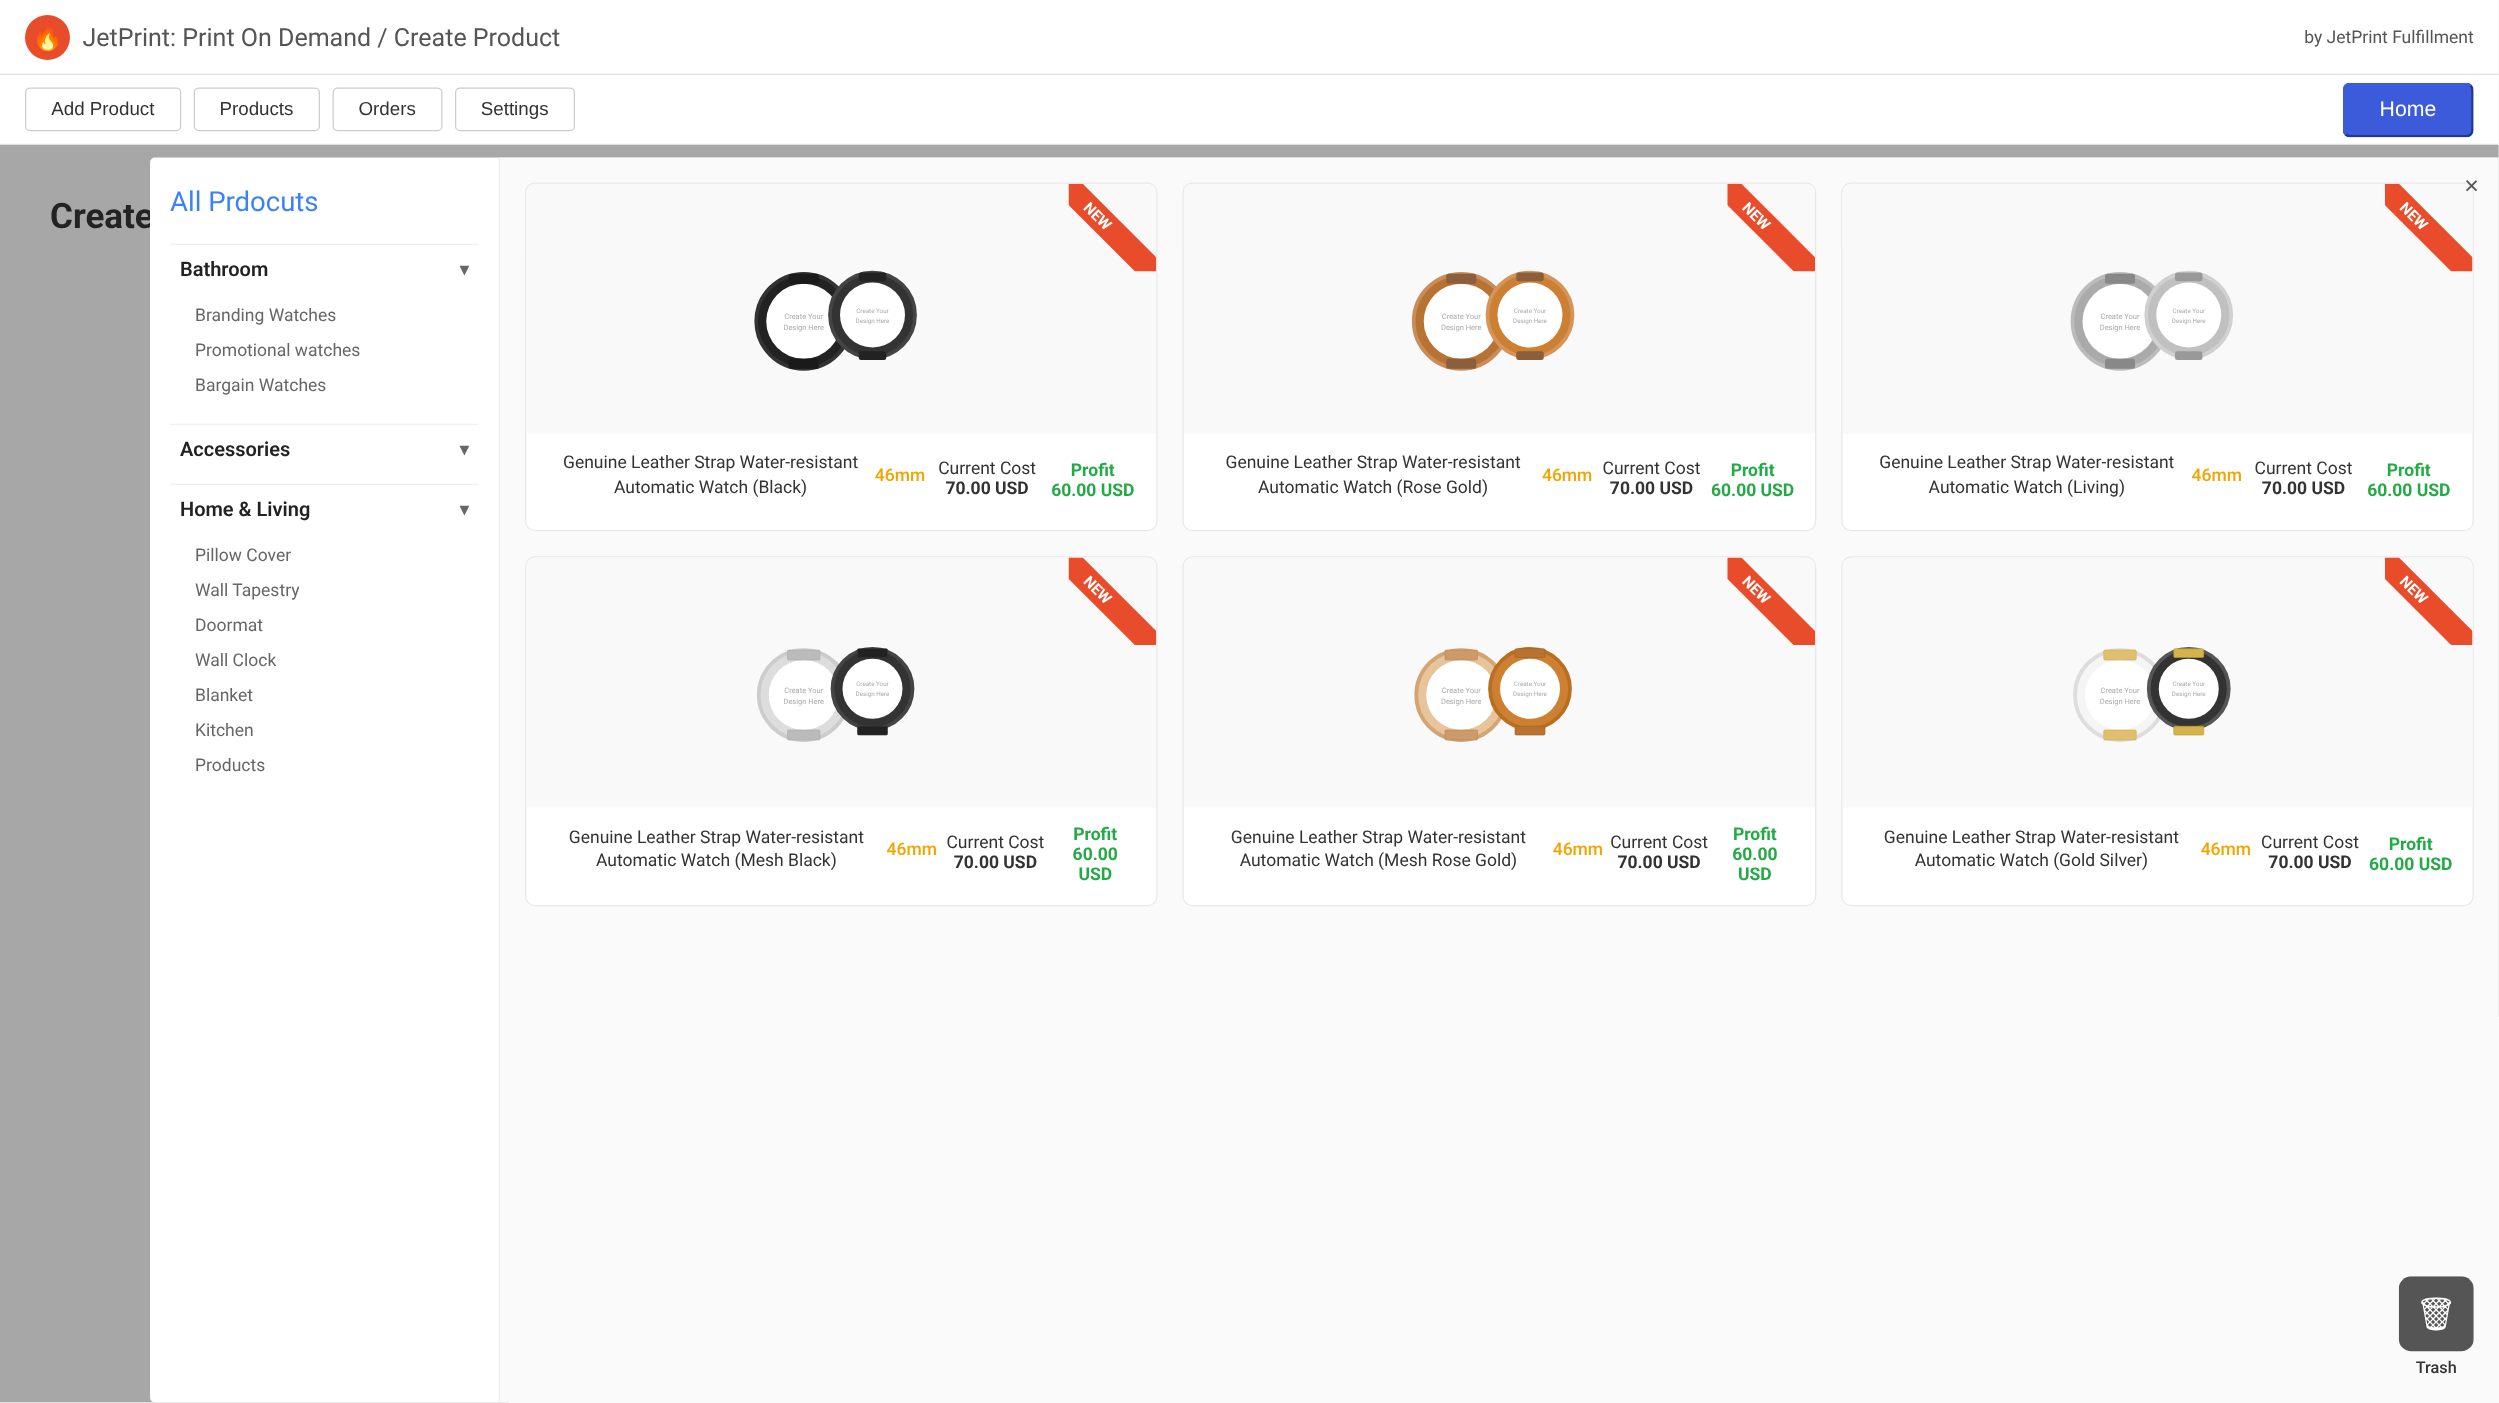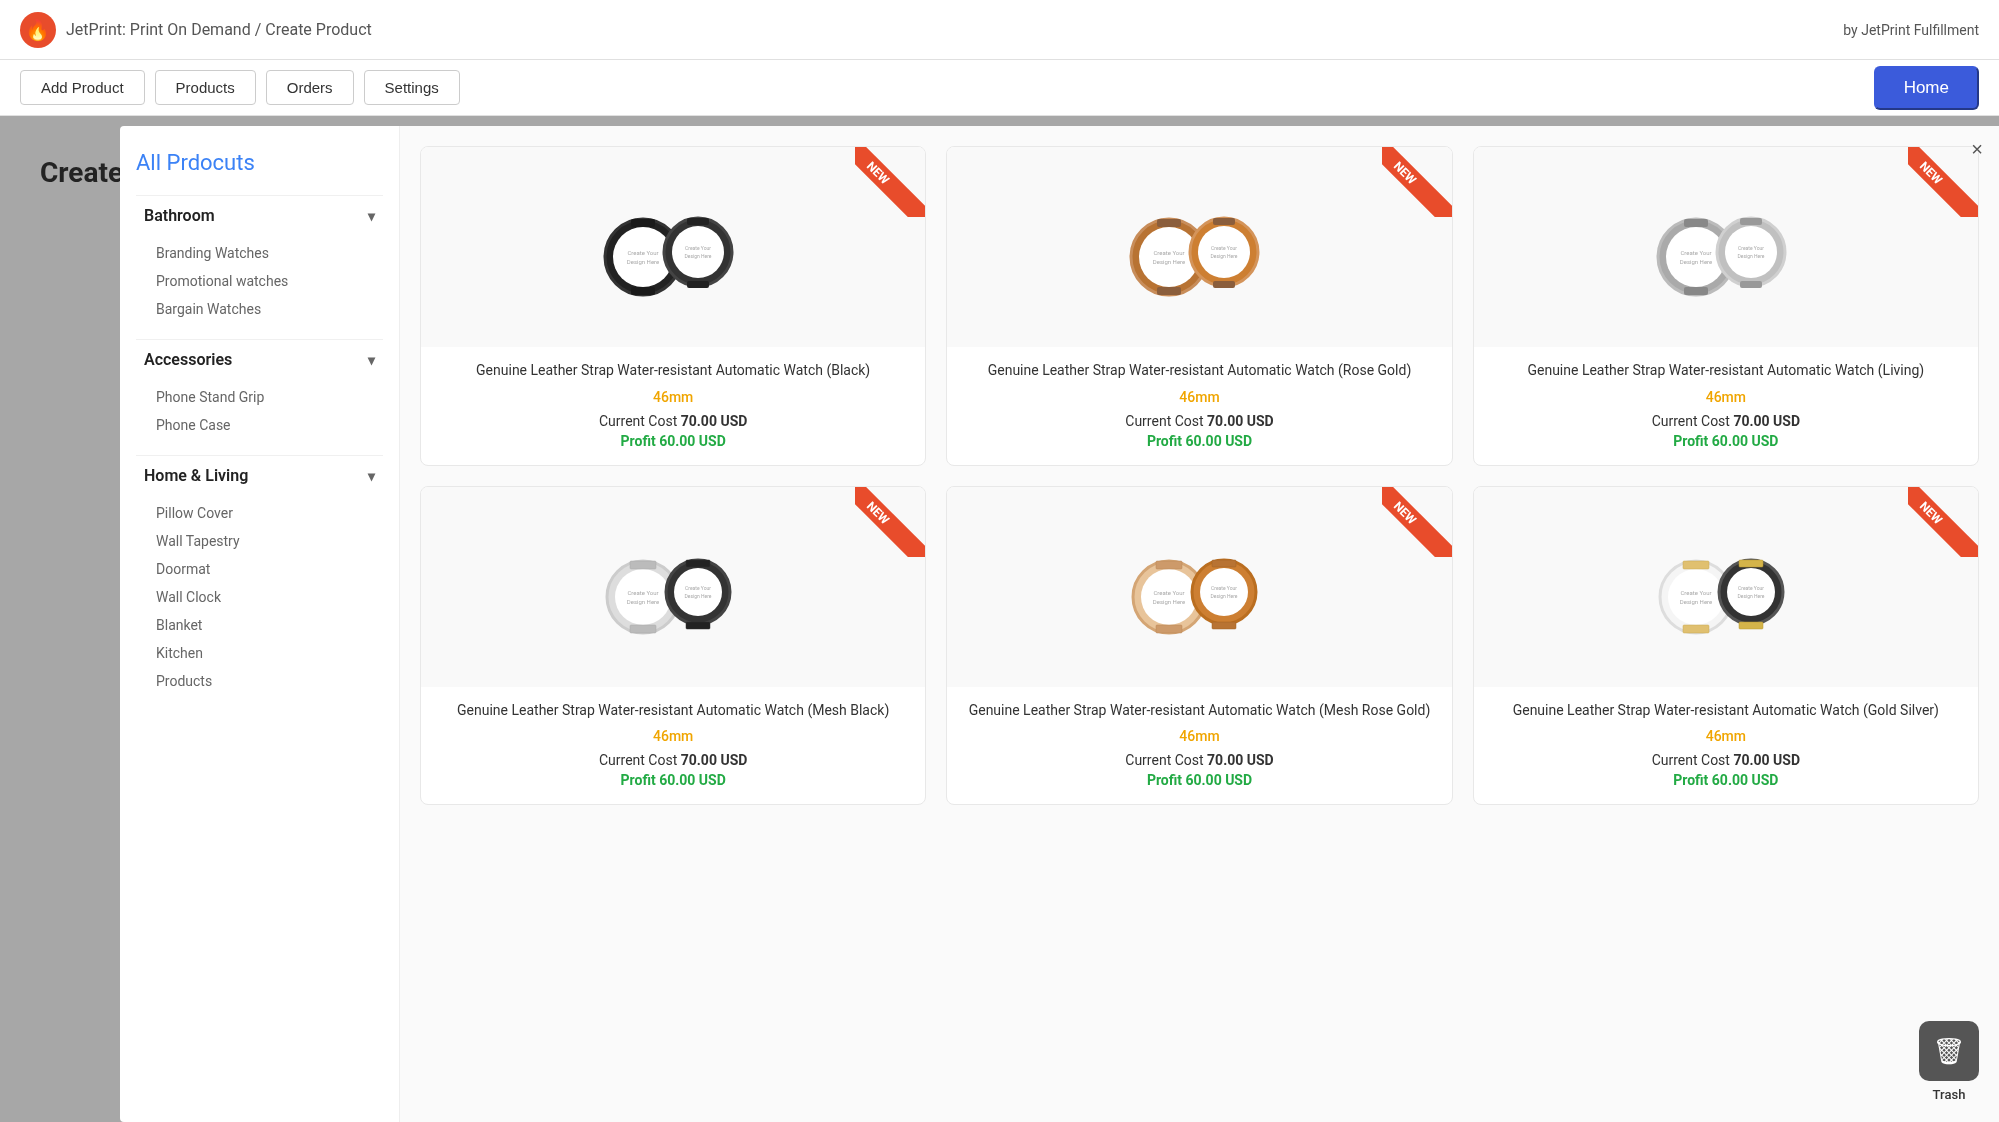--- a/index.html
+++ b/index.html
@@ -16,21 +16,21 @@
       justify-content: space-between;
     }
     .topbar-left { display: flex; align-items: center; gap: 10px; }
     .brand-logo {
       width: 36px; height: 36px;
       background: #e84c2b;
       border-radius: 50%;
       display: flex; align-items: center; justify-content: center;
       font-size: 20px;
     }
-    .brand-title { font-size: 16px; font-weight: 500; color: #333; }
+    .brand-title { font-size: 20px; font-weight: 500; color: #333; }
     .brand-title span { color: #555; font-weight: 400; }
     .topbar-right { font-size: 14px; color: #555; }
 
     
     .navbar {
       background: #fff;
       border-bottom: 1px solid #e0e0e0;
       padding: 0 20px;
       height: 56px;
       display: flex;
@@ -190,21 +190,21 @@
       transform: rotate(45deg);
       display: block;
       width: 90px;
       text-align: center;
     }
 
     .product-info {
       padding: 14px 16px 16px;
       flex: 1;
       display: flex;
-      flex-direction: column;
+      flex-direction: row;
       align-items: center;
       text-align: center;
     }
 
     .product-name {
       font-size: 14px;
       color: #333;
       margin-bottom: 8px;
       line-height: 1.4;
     }
@@ -315,24 +315,20 @@
           <span class="category-item">Branding Watches</span>
           <span class="category-item">Promotional watches</span>
           <span class="category-item">Bargain Watches</span>
         </div>
       </div>
 
       <div class="category-section">
         <div class="category-header">
           <span>Accessories</span>
           <span class="chevron">▾</span>
-        </div>
-        <div class="category-items">
-          <span class="category-item">Phone Stand Grip</span>
-          <span class="category-item">Phone Case</span>
         </div>
       </div>
 
       <div class="category-section">
         <div class="category-header">
           <span>Home &amp; Living</span>
           <span class="chevron">▾</span>
         </div>
         <div class="category-items">
           <span class="category-item">Pillow Cover</span>

